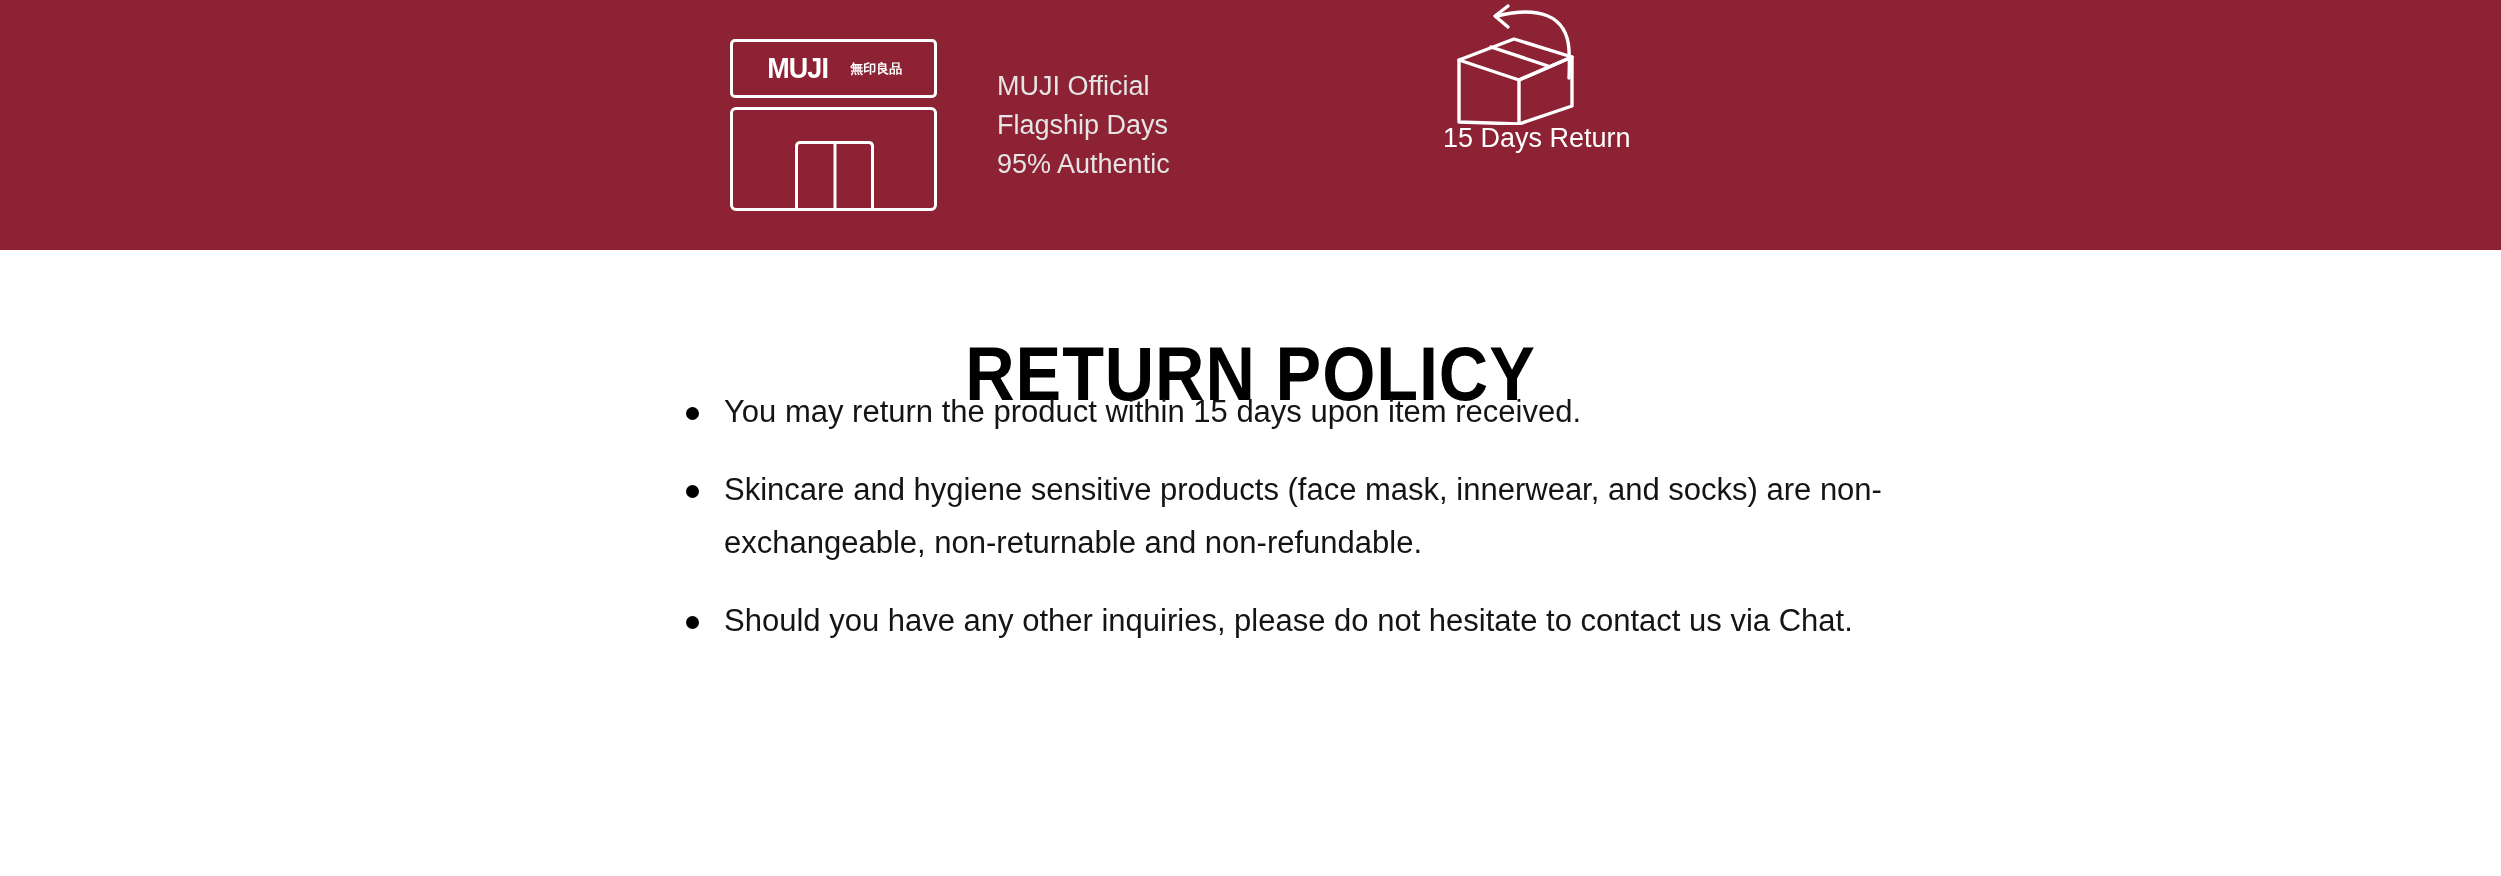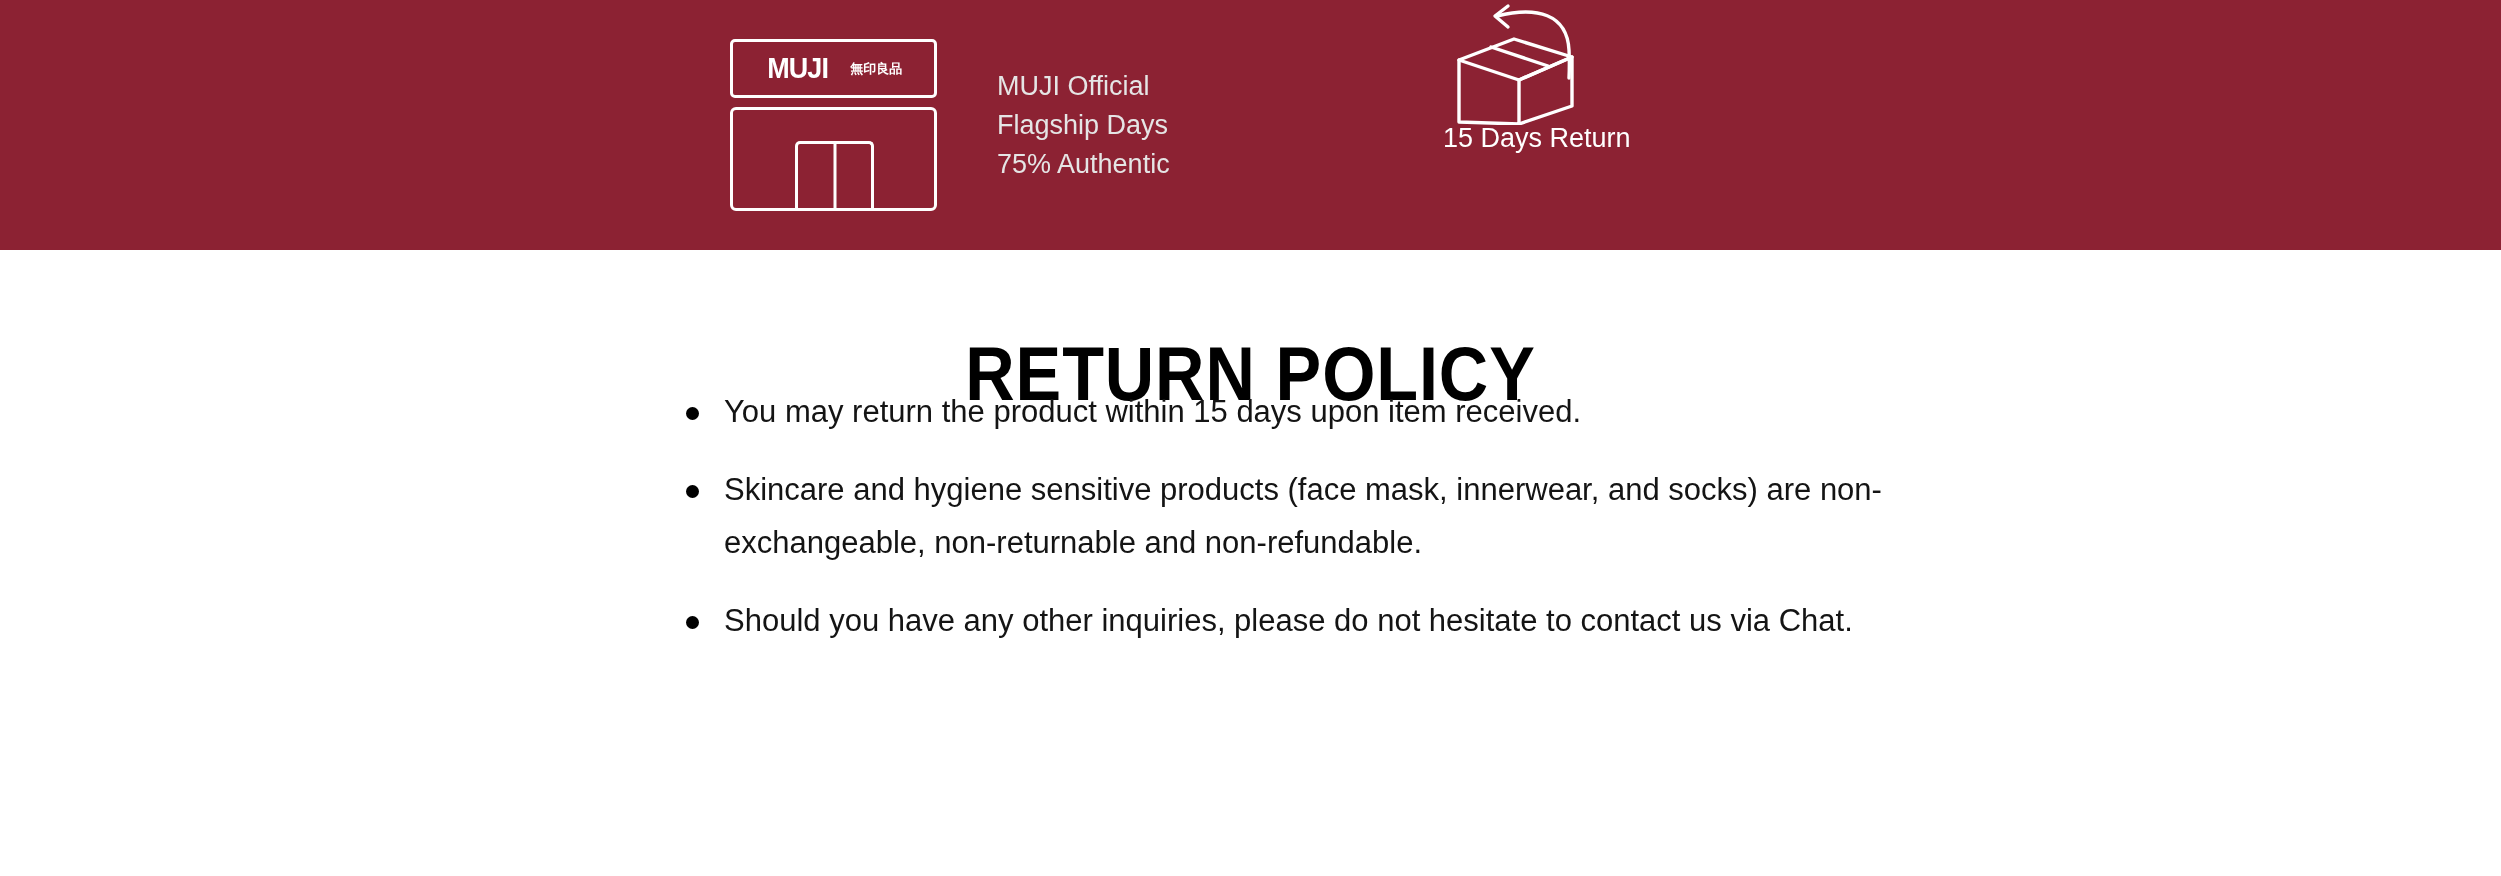--- a/index.html
+++ b/index.html
@@ -231,21 +231,21 @@
         <div id="store-body">
           <div id="store-door">
             <div id="store-door-split"></div>
           </div>
         </div>
       </div>
 
       <div id="flagship-text">
         <div>MUJI Official</div>
         <div>Flagship Days</div>
-        <div>75% Authentic</div>
+        <div>95% Authentic</div>
       </div>
     </div>
 
     <div id="return-group">
       <svg id="return-box-icon" viewBox="0 0 155 125" fill="none" stroke="#ffffff" stroke-width="3.4" stroke-linecap="round" stroke-linejoin="round">
 
         <path d="M 52 16 C 92 6 122 14 124 50 C 124.6 62 124.4 70 124 78"></path>
         <polyline points="63,6 50,16 63,27"></polyline>
 
         <polygon points="69,39 127,57 74,80 14,60"></polygon>

